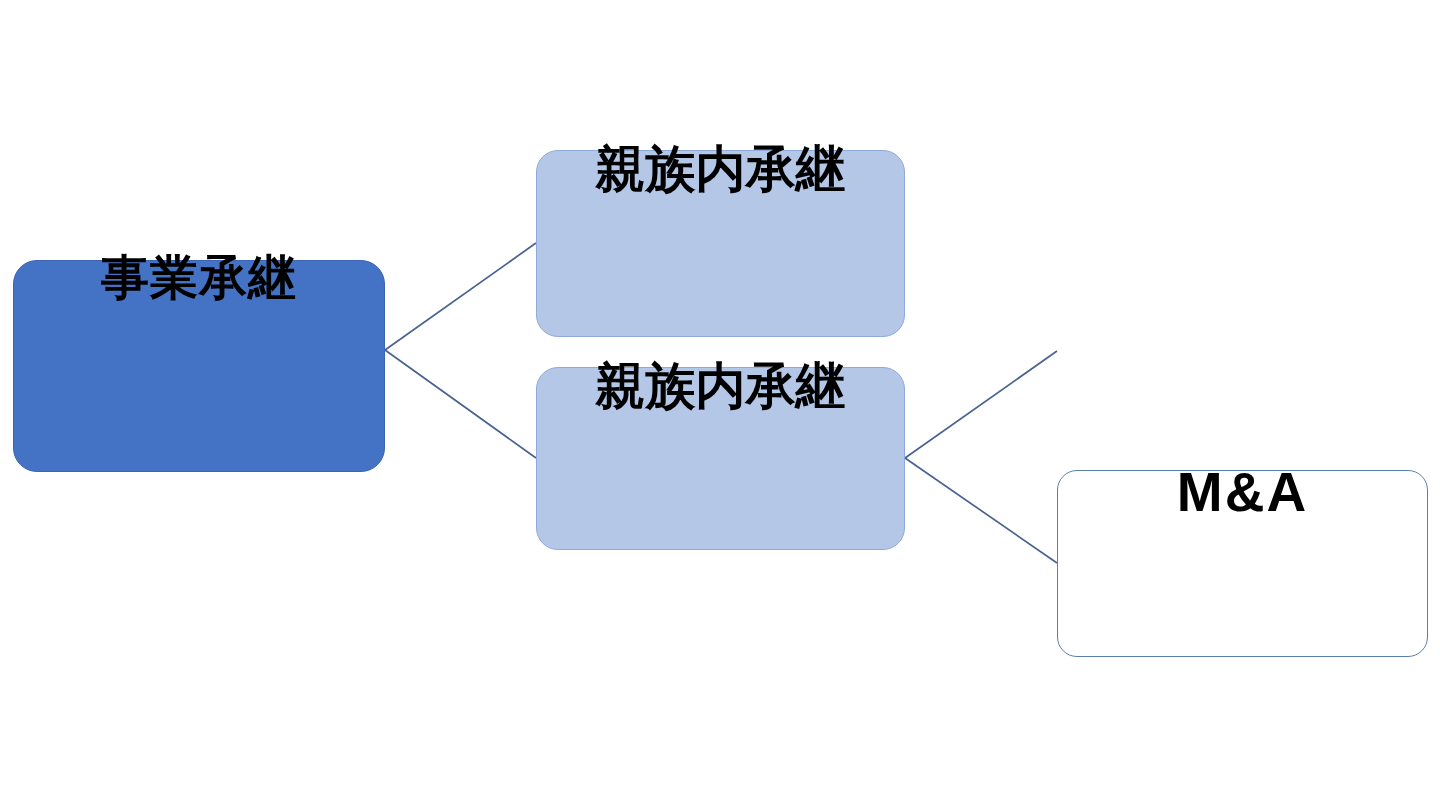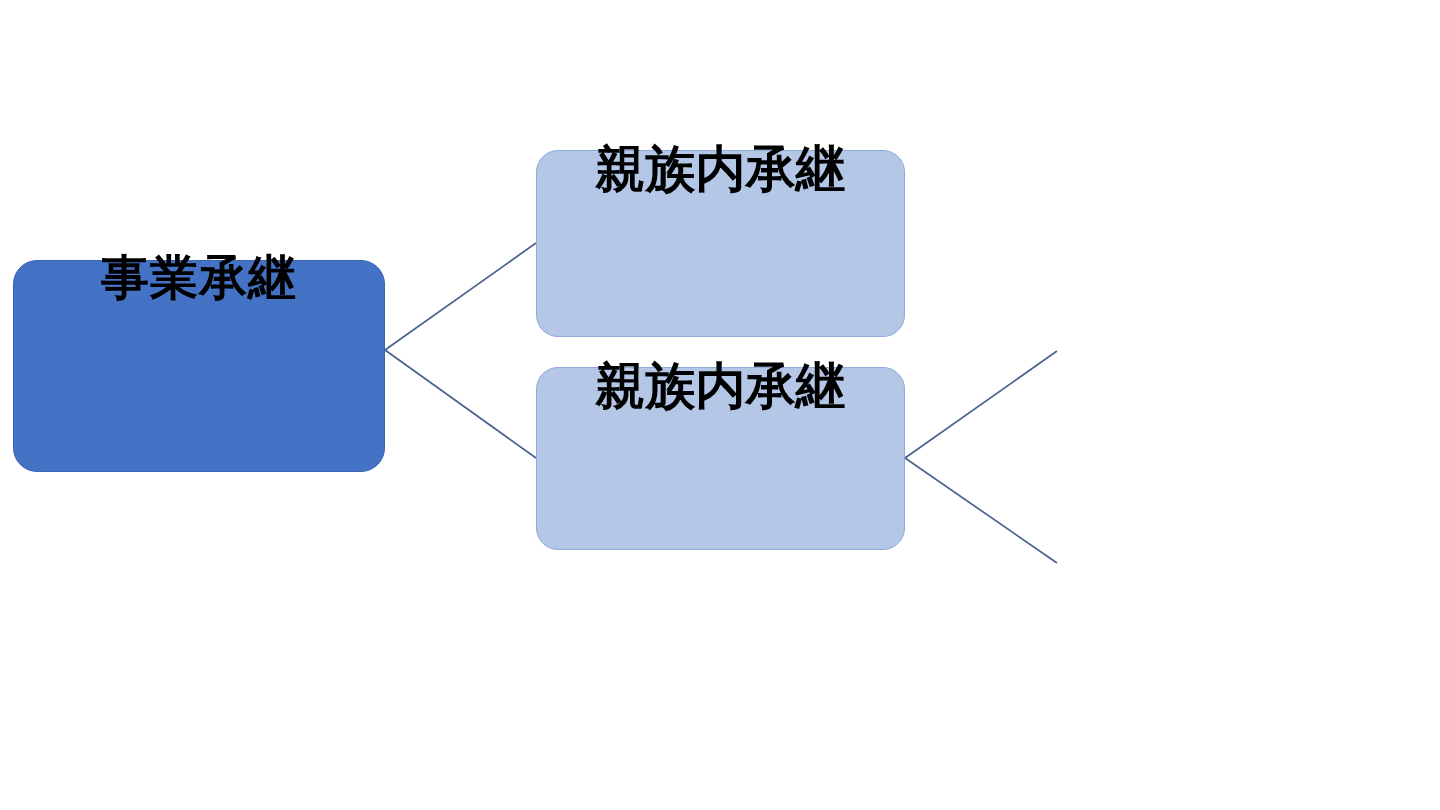--- a/index.html
+++ b/index.html
@@ -116,14 +116,17 @@
 
   <div class="node node-branch node-family">
     <span class="label">親族内承継</span>
   </div>
 
   <div class="node node-branch node-nonfamily">
     <span class="label">親族内承継</span>
   </div>
 
 
+  <div class="node node-leaf node-ma">
+    <span class="label">M&amp;A</span>
+  </div>
 
 </div>
 
 </body></html>

